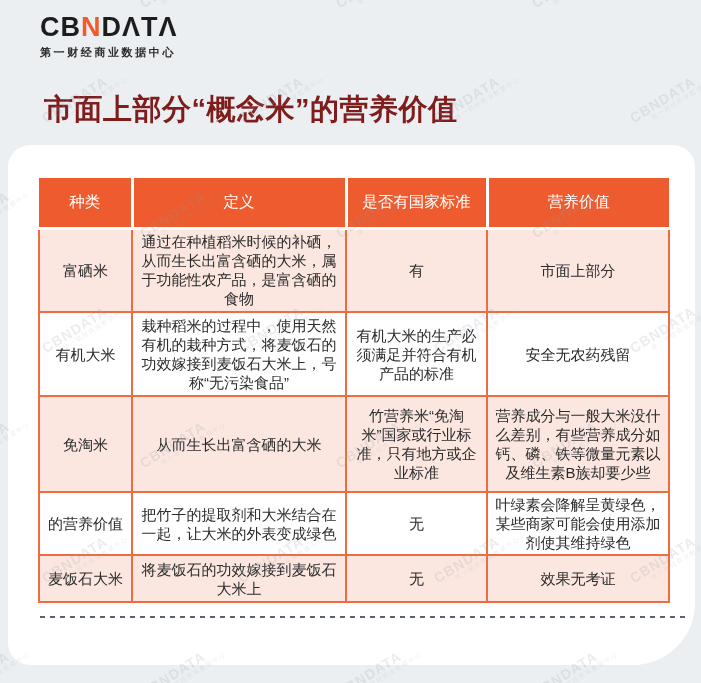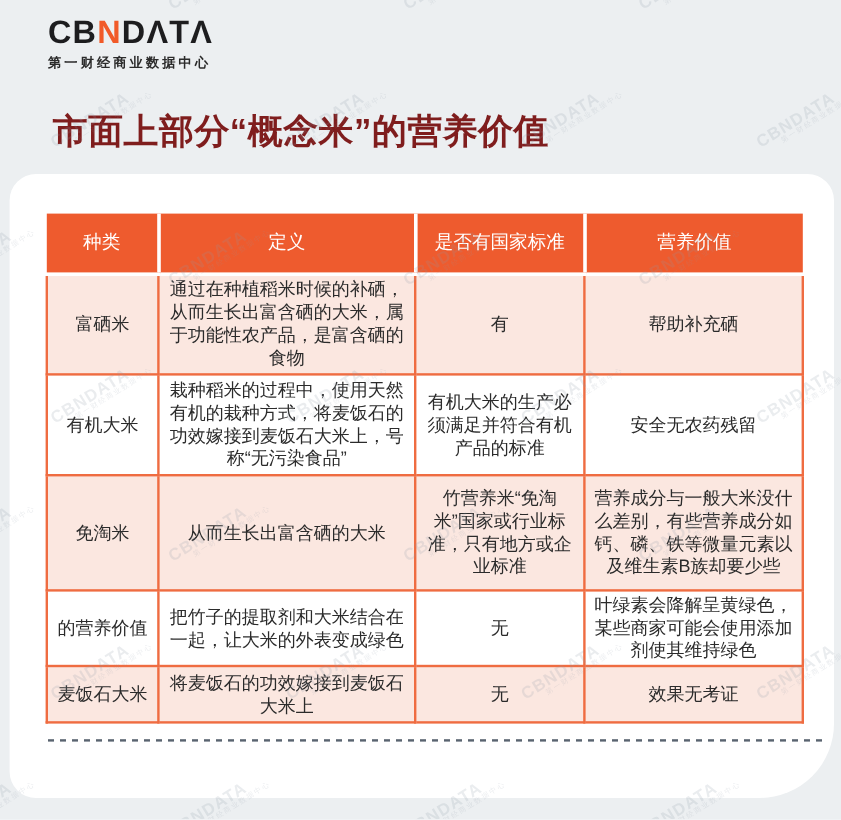--- a/index.html
+++ b/index.html
@@ -107,21 +107,21 @@
         <th>定义</th>
         <th>是否有国家标准</th>
         <th>营养价值</th>
       </tr>
     </thead>
     <tbody>
       <tr class="r0 row-pink">
         <td>富硒米</td>
         <td>通过在种植稻米时候的补硒，从而生长出富含硒的大米，属于功能性农产品，是富含硒的食物</td>
         <td>有</td>
-        <td>帮助补充硒</td>
+        <td>市面上部分</td>
       </tr>
       <tr class="r1 row-white">
         <td>有机大米</td>
         <td>栽种稻米的过程中，使用天然有机的栽种方式，将麦饭石的功效嫁接到麦饭石大米上，号称“无污染食品”</td>
         <td>有机大米的生产必须满足并符合有机产品的标准</td>
         <td>安全无农药残留</td>
       </tr>
       <tr class="r2 row-pink">
         <td>免淘米</td>
         <td>从而生长出富含硒的大米</td>

